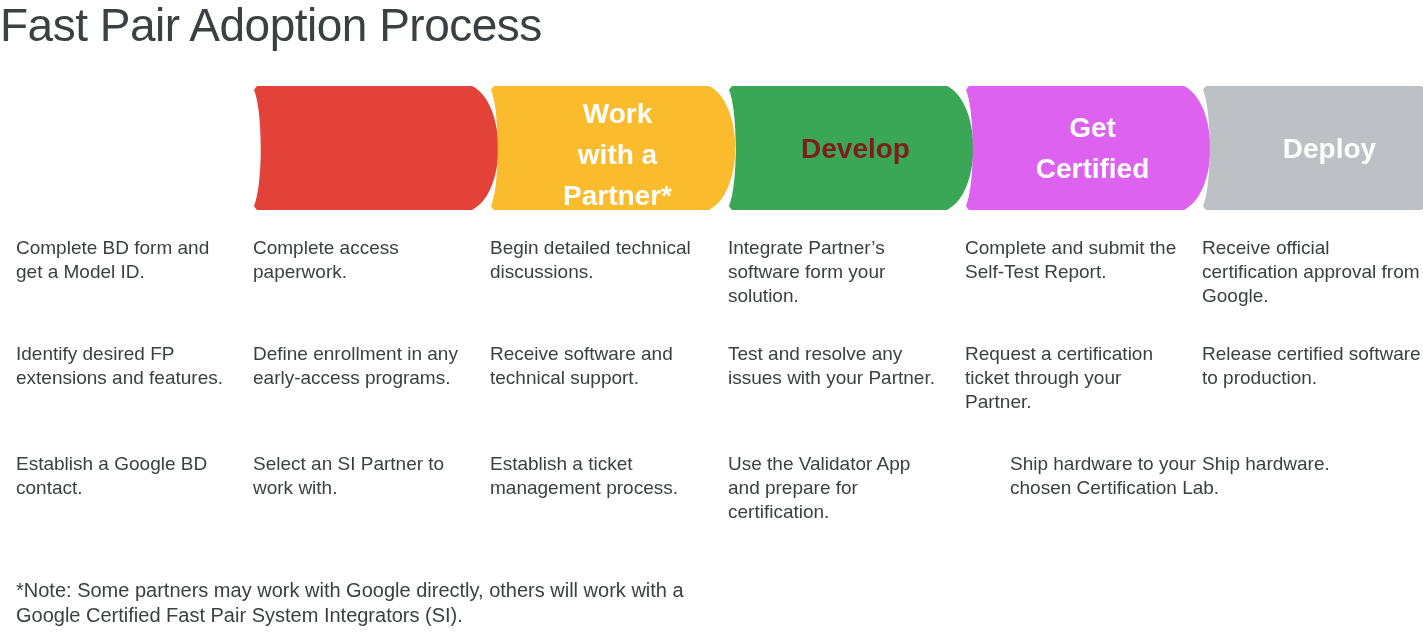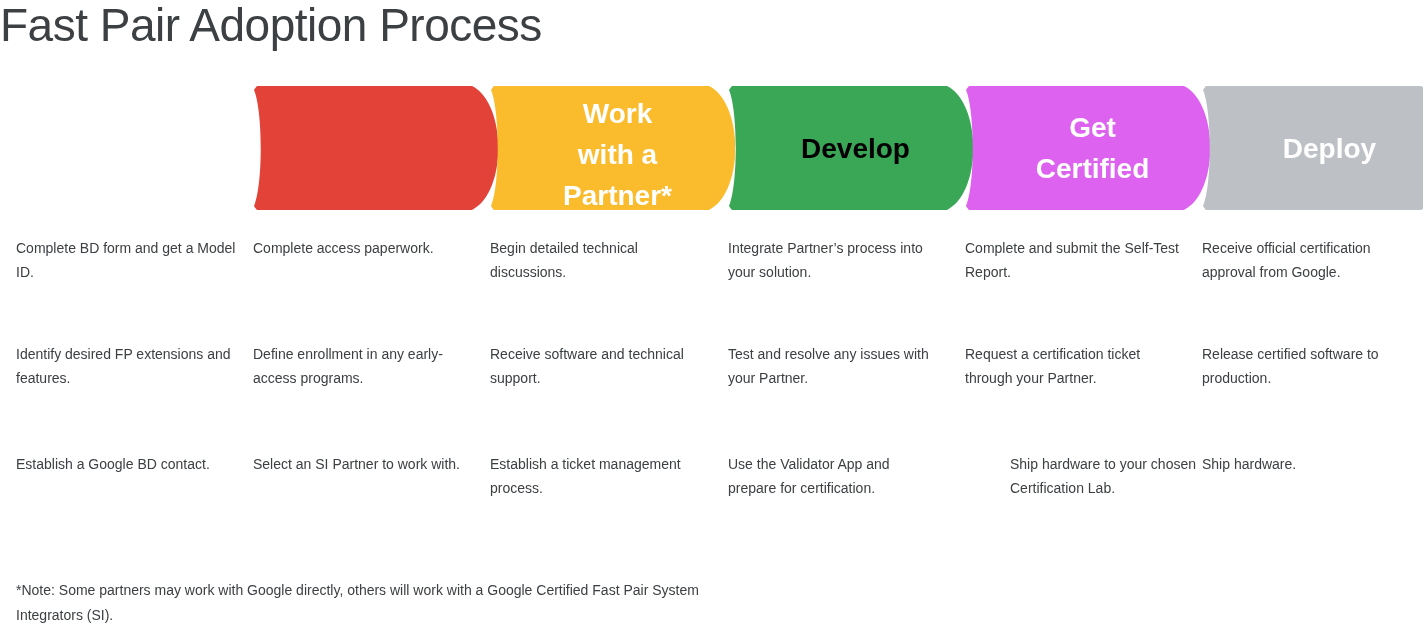--- a/index.html
+++ b/index.html
@@ -76,36 +76,36 @@
     width: 1423px;
     height: 300px;
   }
   .step-col {
     position: absolute;
     top: 0;
     width: 222px;
   }
   .step-row {
     position: absolute;
-    font-size: 14px;
+    font-size: 19px;
     line-height: 24px;
     color: #3c4043;
     letter-spacing: 0px;
   }
   .step-row.r0 { top: 0px; }
   .step-row.r1 { top: 106px; }
   .step-row.r2 { top: 216px; }
 
   
   .footnote {
     position: absolute;
     left: 16px;
     top: 578px;
     width: 700px;
-    font-size: 14px;
+    font-size: 20px;
     line-height: 25px;
     color: #3c4043;
   }
 </style>
 </head>
 <body>
 
 <div class="page-title">Fast Pair Adoption Process</div>
 
 <div class="chevron-band">
@@ -119,21 +119,21 @@
         <path d="M 20 0 L 235 0 C 270.1 17.360000000000003 270.1 106.64 235 124 L 20 124 A 20 20 0 0 1 17 120 C 26 99.2 26 24.8 17 4 A 20 20 0 0 1 20 0 Z" fill="#fabc2d"></path>
       </svg>
       <div class="label" style="color: rgb(255, 255, 255); margin-top: 12px;">Work
 with a
 Partner*</div>
     </div>
     <div class="chevron" style="left: 712px; width: 261px;">
       <svg class="shape" viewBox="0 0 261 124" preserveAspectRatio="none">
         <path d="M 20 0 L 235 0 C 270.1 17.360000000000003 270.1 106.64 235 124 L 20 124 A 20 20 0 0 1 17 120 C 26 99.2 26 24.8 17 4 A 20 20 0 0 1 20 0 Z" fill="#3aa757"></path>
       </svg>
-      <div class="label" style="color: #000000;">Develop</div>
+      <div class="label" style="color: #7f1d1d;">Develop</div>
     </div>
     <div class="chevron" style="left: 949px; width: 261px;">
       <svg class="shape" viewBox="0 0 261 124" preserveAspectRatio="none">
         <path d="M 20 0 L 235 0 C 270.1 17.360000000000003 270.1 106.64 235 124 L 20 124 A 20 20 0 0 1 17 120 C 26 99.2 26 24.8 17 4 A 20 20 0 0 1 20 0 Z" fill="#dd62f0"></path>
       </svg>
       <div class="label" style="color: rgb(255, 255, 255);">Get
 Certified</div>
     </div>
     <div class="chevron" style="left: 1186px; width: 261px;">
       <svg class="shape" viewBox="0 0 261 124" preserveAspectRatio="none">
@@ -153,21 +153,21 @@
       <div class="step-row r0" style="width: 222px;">Complete access paperwork.</div>
       <div class="step-row r1" style="width: 222px;">Define enrollment in any early-access programs.</div>
       <div class="step-row r2" style="width: 222px;">Select an SI Partner to work with.</div>
     </div>
     <div class="step-col" style="left: 490px; width: 222px;">
       <div class="step-row r0" style="width: 222px;">Begin detailed technical discussions.</div>
       <div class="step-row r1" style="width: 222px;">Receive software and technical support.</div>
       <div class="step-row r2" style="width: 222px;">Establish a ticket management process.</div>
     </div>
     <div class="step-col" style="left: 728px; width: 210px;">
-      <div class="step-row r0" style="width: 210px;">Integrate Partner’s process into your solution.</div>
+      <div class="step-row r0" style="width: 210px;">Integrate Partner’s software form your solution.</div>
       <div class="step-row r1" style="width: 210px;">Test and resolve any issues with your Partner.</div>
       <div class="step-row r2" style="width: 210px;">Use the Validator App and prepare for certification.</div>
     </div>
     <div class="step-col" style="left: 965px; width: 216px;">
       <div class="step-row r0" style="width: 216px;">Complete and submit the Self-Test Report.</div>
       <div class="step-row r1" style="width: 216px;">Request a certification ticket through your Partner.</div>
       <div class="step-row r2" style="width: 216px; margin-left: 45px;">Ship hardware to your chosen Certification Lab.</div>
     </div>
     <div class="step-col" style="left: 1202px; width: 222px;">
       <div class="step-row r0" style="width: 222px;">Receive official certification approval from Google.</div>

